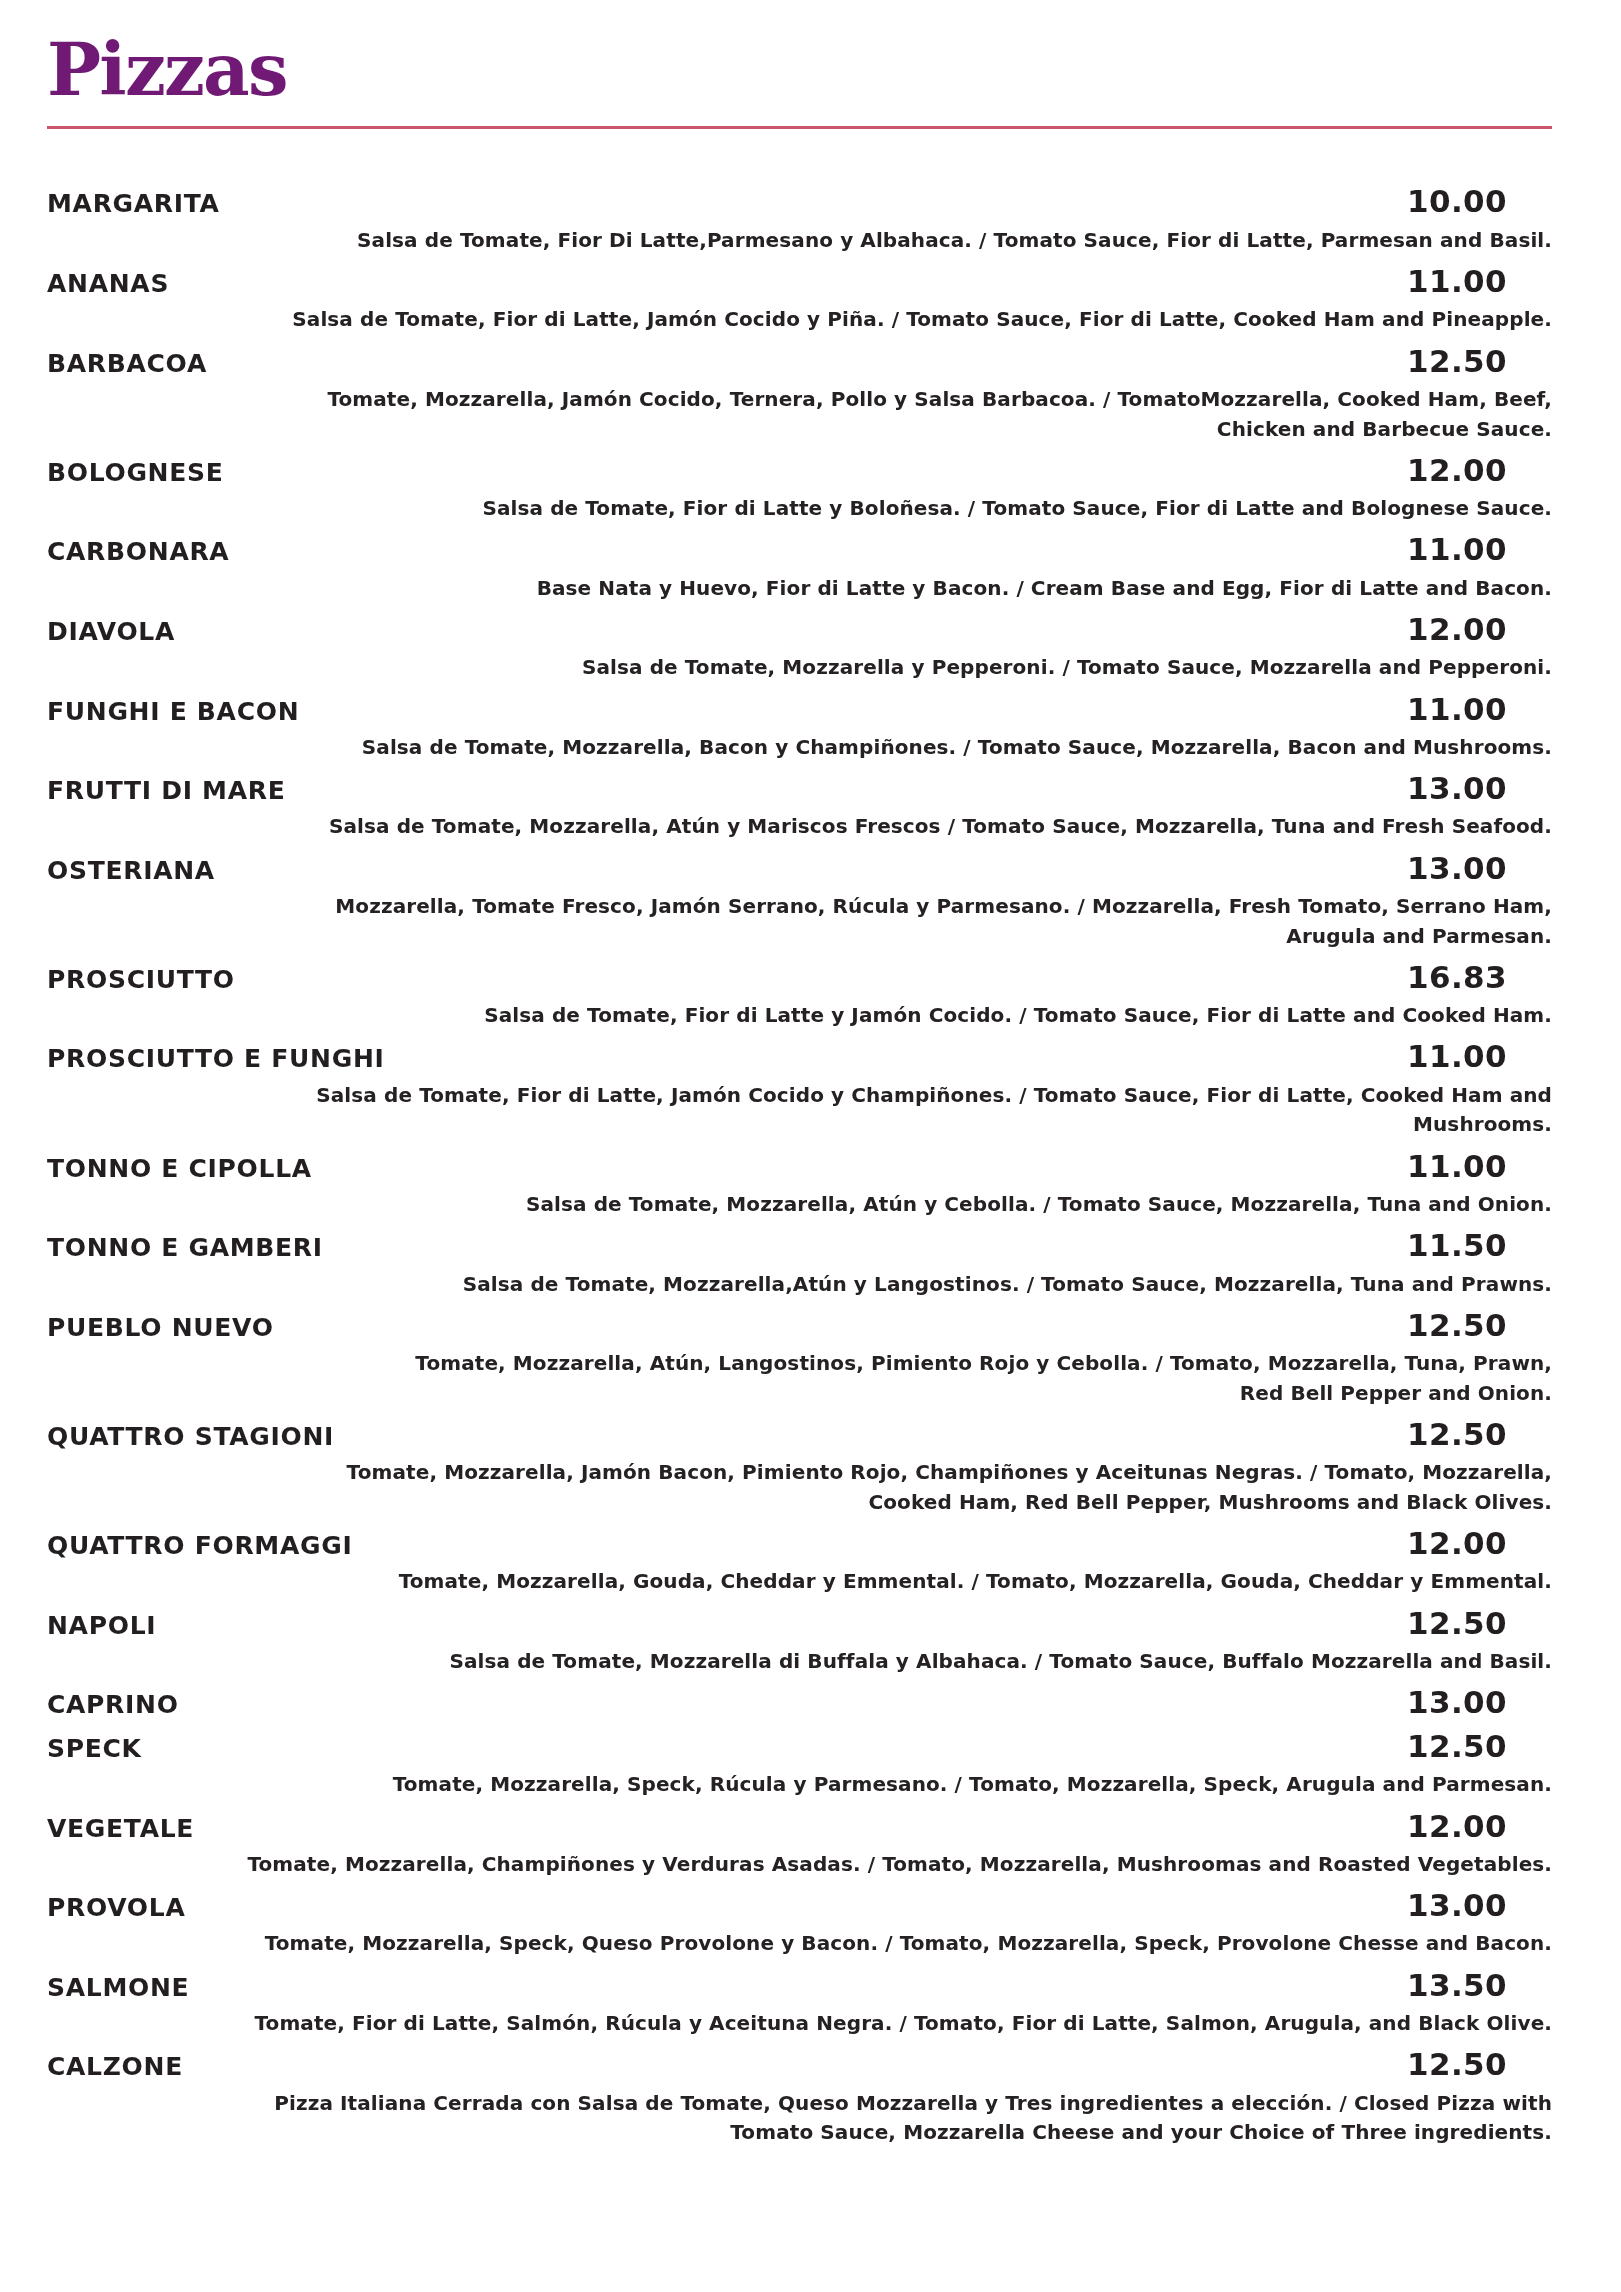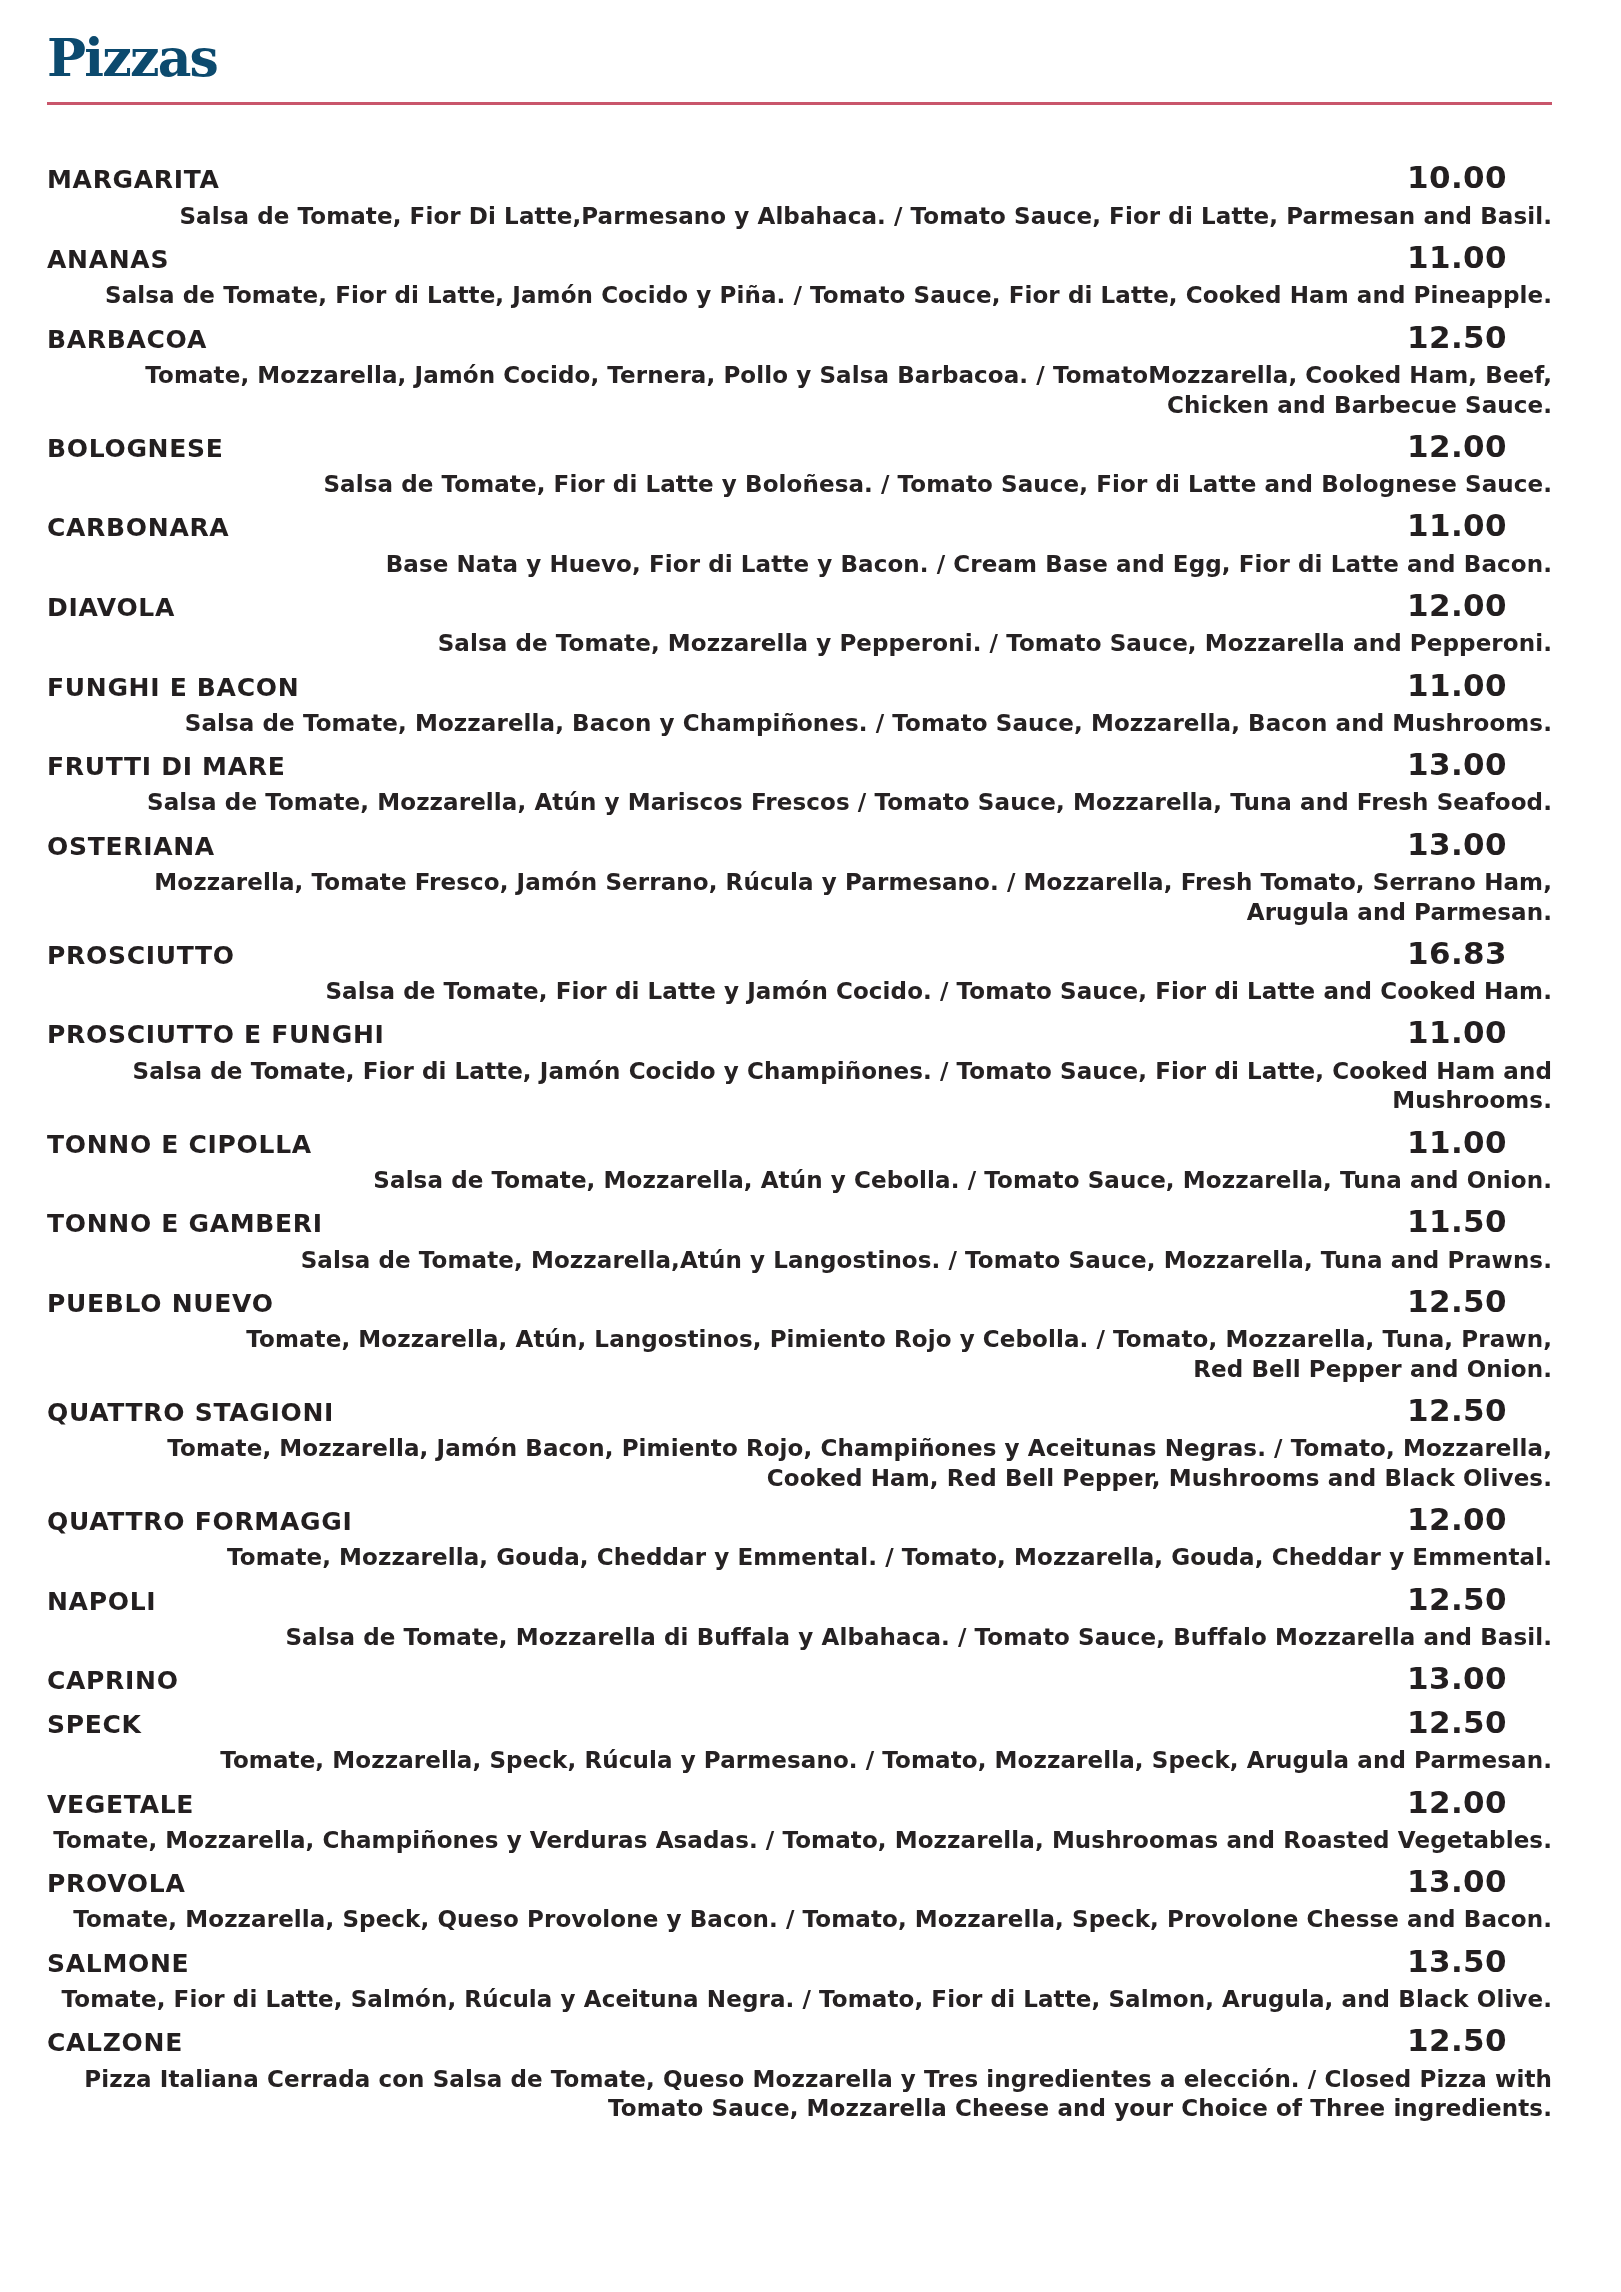--- a/index.html
+++ b/index.html
@@ -15,25 +15,25 @@
     color: #231f20;
   }
   .page {
     box-sizing: border-box;
     width: 1622px;
     height: 2293px;
     padding: 27px 70px 0 47px;
   }
   .page-title {
     font-family: "DejaVu Serif", "Liberation Serif", serif;
-    font-size: 52px;
+    font-size: 72px;
     font-weight: 600;
     letter-spacing: -1.8px;
     line-height: 1.2;
-    color: #0c4a6e;
+    color: #701a75;
   }
   .title-divider {
     height: 3.6px;
     background: #c9566b;
     margin-top: 12.5px;
     margin-bottom: 57px;
     border: none;
   }
   .menu-list {
     display: block;
@@ -57,21 +57,21 @@
     text-transform: uppercase;
   }
   .item-price {
     font-size: 31px;
     font-weight: 800;
     letter-spacing: 0.4px;
     line-height: 30px;
     white-space: nowrap;
   }
   .item-desc {
-    font-size: 23px;
+    font-size: 20px;
     font-weight: 600;
     line-height: 29.6px;
     letter-spacing: 0.1px;
     white-space: pre-wrap;
     color: #262223;
   }
 </style>
 </head>
 <body>
 

